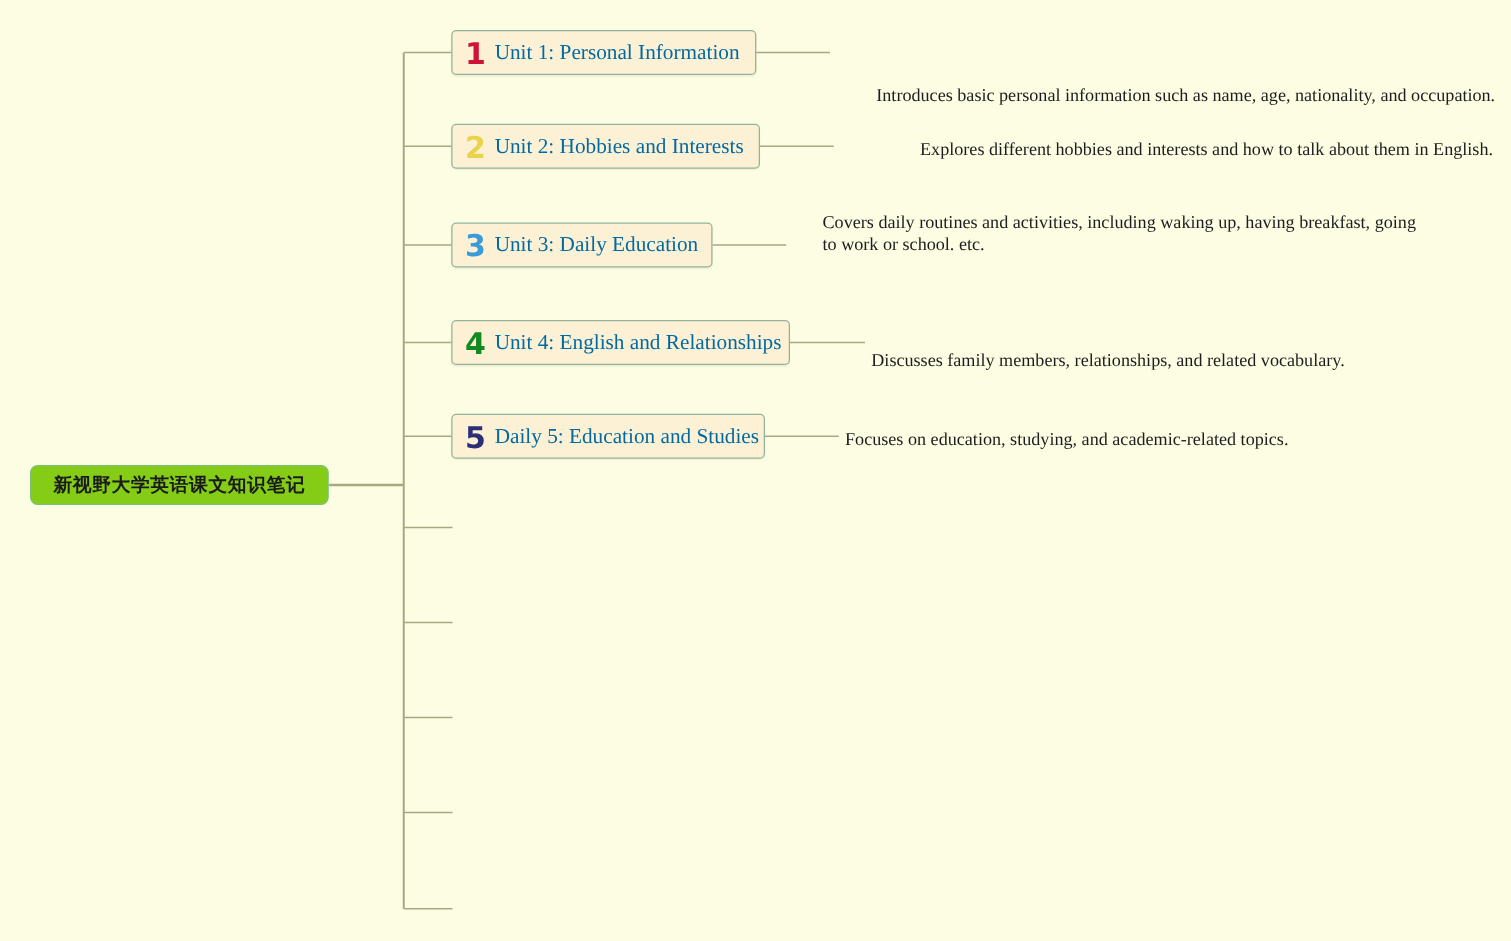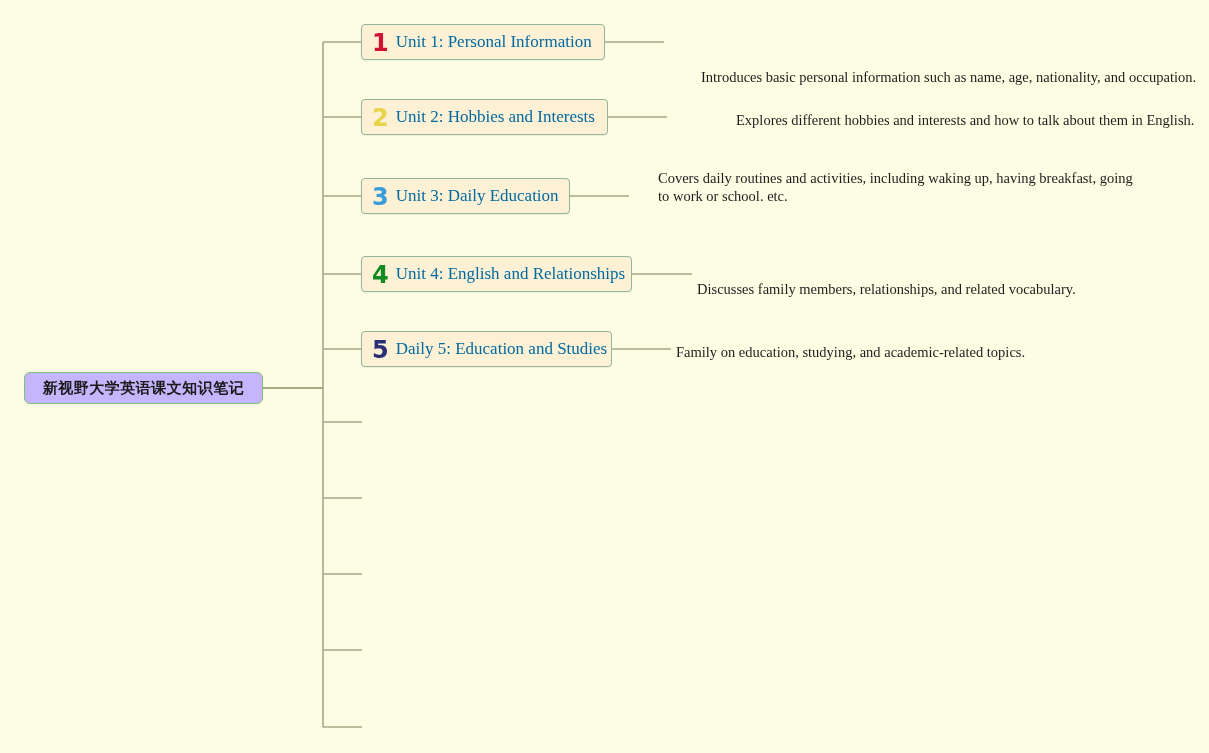--- a/index.html
+++ b/index.html
@@ -113,21 +113,21 @@
       <line x1="632" y1="274" x2="692" y2="274" stroke="#a6a984" stroke-width="1.3"></line>
       <line x1="323" y1="349" x2="361" y2="349" stroke="#a6a984" stroke-width="1.3"></line>
       <line x1="612" y1="349" x2="671" y2="349" stroke="#a6a984" stroke-width="1.3"></line>
       <line x1="323" y1="422" x2="362" y2="422" stroke="#a6a984" stroke-width="1.3"></line>
       <line x1="323" y1="498" x2="362" y2="498" stroke="#a6a984" stroke-width="1.3"></line>
       <line x1="323" y1="574" x2="362" y2="574" stroke="#a6a984" stroke-width="1.3"></line>
       <line x1="323" y1="650" x2="362" y2="650" stroke="#a6a984" stroke-width="1.3"></line>
       <line x1="323" y1="727" x2="362" y2="727" stroke="#a6a984" stroke-width="1.3"></line>
     </svg>
 
-  <div class="root-node" style="background: #c4b5fd;">
+  <div class="root-node" style="background: #84cc16;">
     <span class="root-label">新视野大学英语课文知识笔记</span>
   </div>
 
   <div class="unit-node" style="left: 361px; top: 24px; width: 244px; background: rgb(252, 241, 213); border-color: rgb(147, 180, 154);">
     <span class="unit-num" style="color: rgb(207, 18, 54);">1</span>
     <span class="unit-title">Unit 1: Personal Information</span>
   </div>
   <div class="desc" style="left: 701px; top: 36px; width: 500px; margin-top: 32px;">Introduces basic personal information such as name, age, nationality, and occupation.</div>
 
   <div class="unit-node" style="left: 361px; top: 99px; width: 247px; background: rgb(252, 241, 213); border-color: rgb(147, 180, 154);">
@@ -145,15 +145,15 @@
   <div class="unit-node" style="left: 361px; top: 256px; width: 271px; background: rgb(252, 241, 213); border-color: rgb(147, 180, 154);">
     <span class="unit-num" style="color: rgb(18, 138, 31);">4</span>
     <span class="unit-title">Unit 4: English and Relationships</span>
   </div>
   <div class="desc" style="left: 697px; top: 280px; width: 400px;">Discusses family members, relationships, and related vocabulary.</div>
 
   <div class="unit-node" style="left: 361px; top: 331px; width: 251px; background: rgb(252, 241, 213); border-color: rgb(147, 180, 154);">
     <span class="unit-num" style="color: rgb(43, 47, 119);">5</span>
     <span class="unit-title">Daily 5: Education and Studies</span>
   </div>
-  <div class="desc" style="left: 676px; top: 343px; width: 380px;">Family on education, studying, and academic-related topics.</div>
+  <div class="desc" style="left: 676px; top: 343px; width: 380px;">Focuses on education, studying, and academic-related topics.</div>
 
 </div>
 
 </body></html>

